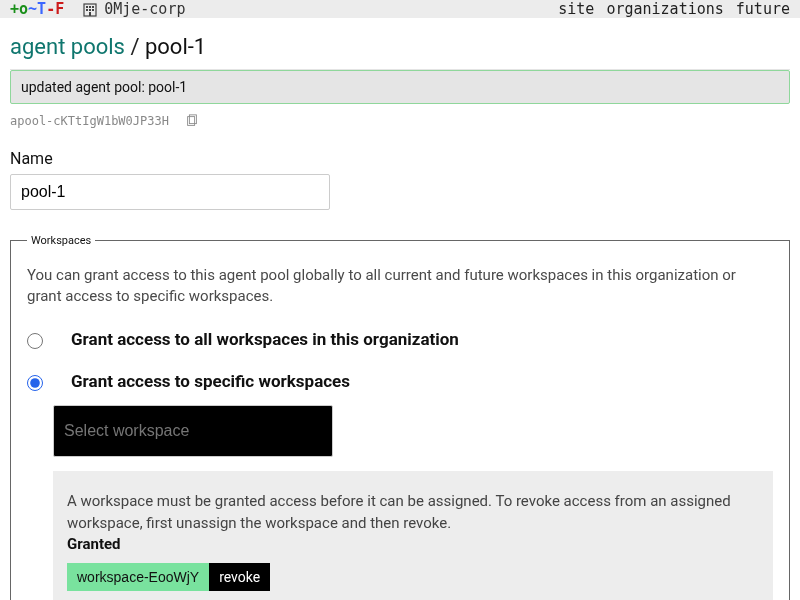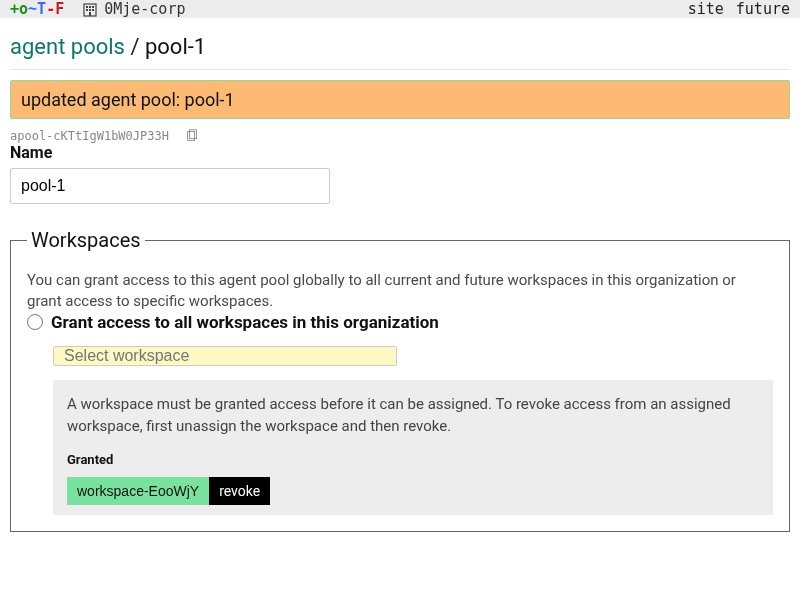--- a/index.html
+++ b/index.html
@@ -14,36 +14,36 @@
   .logo .f { color: #cc1a1a; font-weight: bold; }
   .org { margin-left: 18px; display: inline-flex; align-items: flex-end; color: #333; }
   .org-icon { width: 16px; height: 16px; margin-right: 6px; fill: #444; }
   .nav-right { margin-left: auto; display: flex; gap: 12px; color: #222; font-family: ui-monospace, Menlo, Consolas, monospace; }
   .nav-right span { cursor: pointer; }
   .content { padding: 10px 10px 0 10px; }
   .breadcrumb { font-size: 22px; padding: 6px 0 10px 0; border-bottom: 1px solid #e4e4e4; }
   .breadcrumb a { color: #0f766e; text-decoration: none; }
   .breadcrumb .sep { color: #222; }
   .breadcrumb .cur { color: #111; }
-  .flash { margin-top: 10px; background: #fdba74; border: 1px solid #8fd79b; padding: 8px 10px; font-size: 18px; border-radius: 2px; }
+  .flash { background: #e5e5e5; border: 1px solid #8fd79b; padding: 8px 10px; font-size: 14px; border-radius: 2px; }
   .idline { margin-top: 10px; font-family: ui-monospace, Menlo, Consolas, monospace; font-size: 12px; color: #888; display: flex; align-items: center; gap: 16px; }
   .copy-icon { width: 14px; height: 14px; fill: #888; cursor: pointer; }
-  .field-label { font-weight: bold; margin-top: 0; font-size: 16px; }
+  .field-label { font-weight: normal; margin-top: 21px; font-size: 16px; }
   .text-input { margin-top: 6px; width: 320px; padding: 8px 10px; font-size: 16px; border: 1px solid #ccc; border-radius: 2px; }
   fieldset.workspaces { margin-top: 24px; border: 1px solid #666; padding: 18px 16px 16px 16px; }
-  fieldset.workspaces legend { padding: 0 4px; font-size: 20px; }
+  fieldset.workspaces legend { padding: 0 4px; font-size: 11px; }
   .ws-desc { color: #4a4a4a; font-size: 15px; line-height: 1.4; }
-  .radio-row { display: flex; align-items: center; gap: 8px; }
+  .radio-row { margin-top: 22px; display: flex; align-items: flex-end; gap: 28px; }
   .radio-row label { font-weight: bold; font-size: 17px; }
   .radio-row input[type=radio] { width: 16px; height: 16px; accent-color: #2563eb; }
   .sub { margin-left: 26px; margin-top: 14px; }
-  .select-input { width: 344px; padding: 0 10px; font-size: 16px; border: 1px solid #ccc; border-radius: 2px; color: #888; background: #fef9c3; }
+  .select-input { width: 280px; padding: 16px 10px; font-size: 16px; border: 1px solid #ccc; border-radius: 2px; color: #888; background: #000000; }
   .granted-box { margin-top: 14px; background: #ededed; padding: 14px 14px 10px 14px; }
-  .granted-box .note { color: #444; font-size: 15px; line-height: 1.45; }
-  .granted-box h4 { font-size: 13px; font-weight: bold; margin-top: 14px; }
+  .granted-box .note { color: #444; font-size: 15px; line-height: 1.45; margin-top: 6px; }
+  .granted-box h4 { font-size: 15px; font-weight: bold; }
   .chip-row { margin-top: 10px; display: flex; align-items: stretch; }
   .chip-name { background: #79e29e; color: #111; padding: 6px 10px; font-size: 14px; font-family: -apple-system, sans-serif; }
   .chip-action { background: #000; color: #fff; padding: 6px 10px; font-size: 14px; cursor: pointer; }
 </style>
 </head>
 <body>
 
 <div class="topbar">
   <span class="logo">
     <span class="p">+</span><span class="o">o</span><span class="tilde">~</span><span class="t">T</span><span class="dash">-</span><span class="f">F</span>
@@ -56,20 +56,21 @@
         <rect x="10" y="4" width="2" height="2"></rect>
         <rect x="4" y="7" width="2" height="2"></rect>
         <rect x="7" y="7" width="2" height="2"></rect>
         <rect x="10" y="7" width="2" height="2"></rect>
         <rect x="7" y="10" width="2" height="4"></rect>
       </svg>
     <span>0Mje-corp</span>
   </span>
   <div class="nav-right">
     <span>site</span>
+    <span>organizations</span>
     <span>future</span>
   </div>
 </div>
 
 <div class="content">
   <div class="breadcrumb">
     <a href="#">agent pools</a>
     <span class="sep">/</span>
     <span class="cur">pool-1</span>
   </div>
@@ -89,20 +90,24 @@
 
   <fieldset class="workspaces">
     <legend>Workspaces</legend>
     <div class="ws-desc">You can grant access to this agent pool globally to all current and future workspaces in this organization or grant access to specific workspaces.</div>
 
     <div class="radio-row">
       <input type="radio" name="scope" style="">
       <label>Grant access to all workspaces in this organization</label>
     </div>
 
+    <div class="radio-row">
+      <input type="radio" name="scope" checked="" style="">
+      <label>Grant access to specific workspaces</label>
+    </div>
 
     <div class="sub">
       <input type="text" class="select-input" placeholder="Select workspace" style="">
 
       <div class="granted-box">
         <div class="note">A workspace must be granted access before it can be assigned. To revoke access from an assigned workspace, first unassign the workspace and then revoke.</div>
         <h4>Granted</h4>
         <div class="chip-row">
           <span class="chip-name">workspace-EooWjY</span>
           <span class="chip-action">revoke</span>

